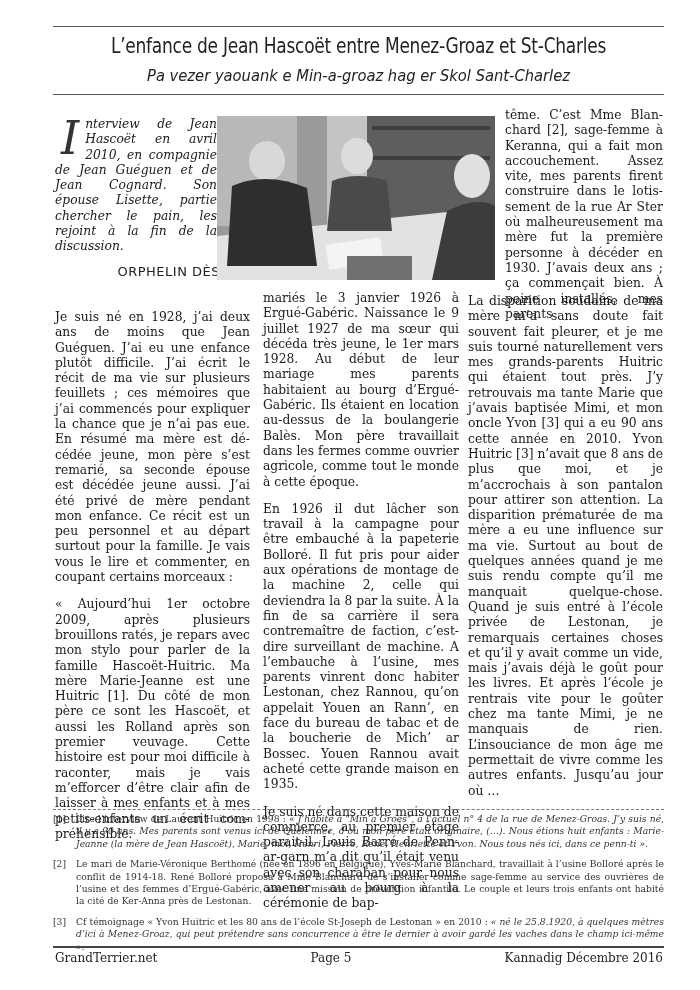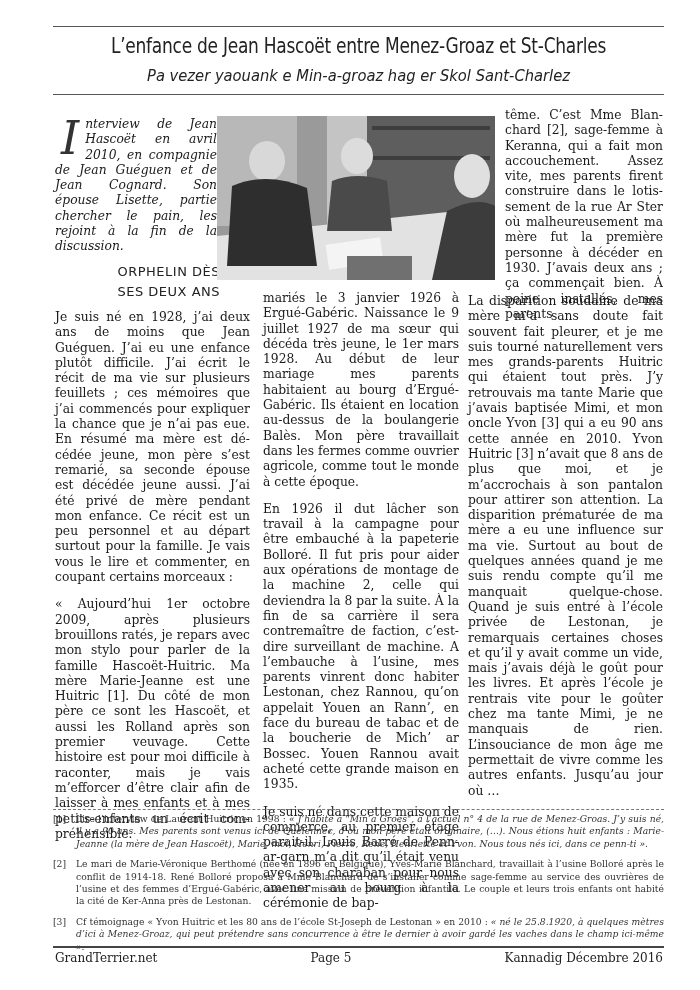--- a/index.html
+++ b/index.html
@@ -30,21 +30,20 @@
 <div class="subtitle">Pa vezer yaouank e Min-a-groaz hag er Skol Sant-Charlez</div>
 <div class="rule" style="top:94px;"></div>
 
 <div class="intro">
   <span class="dropcap">I</span>
   <span>nterview de Jean Hascoët en avril 2010, en compagnie de Jean Guéguen et de Jean Cognard. Son épouse Lisette, partie chercher le pain, les rejoint à la fin de la discussion.</span>
 </div>
 
 <div class="section-head">
   <div>ORPHELIN DÈS</div>
-  <div>SES DEUX ANS</div>
 </div>
 
 <div class="photo" title="Three elderly people seated around a table with a patterned tablecloth, papers and photos on the table">
   <svg width="278" height="164" viewBox="0 0 278 164">
     <rect x="0" y="0" width="278" height="164" fill="#9a9a9a"></rect>
     <rect x="0" y="0" width="80" height="110" fill="#b8b8b8"></rect>
     <rect x="110" y="0" width="45" height="110" fill="#c4c4c4"></rect>
     <rect x="150" y="0" width="128" height="105" fill="#5e5e5e"></rect>
     <rect x="155" y="10" width="118" height="4" fill="#3e3e3e"></rect>
     <rect x="155" y="40" width="118" height="4" fill="#3e3e3e"></rect>

